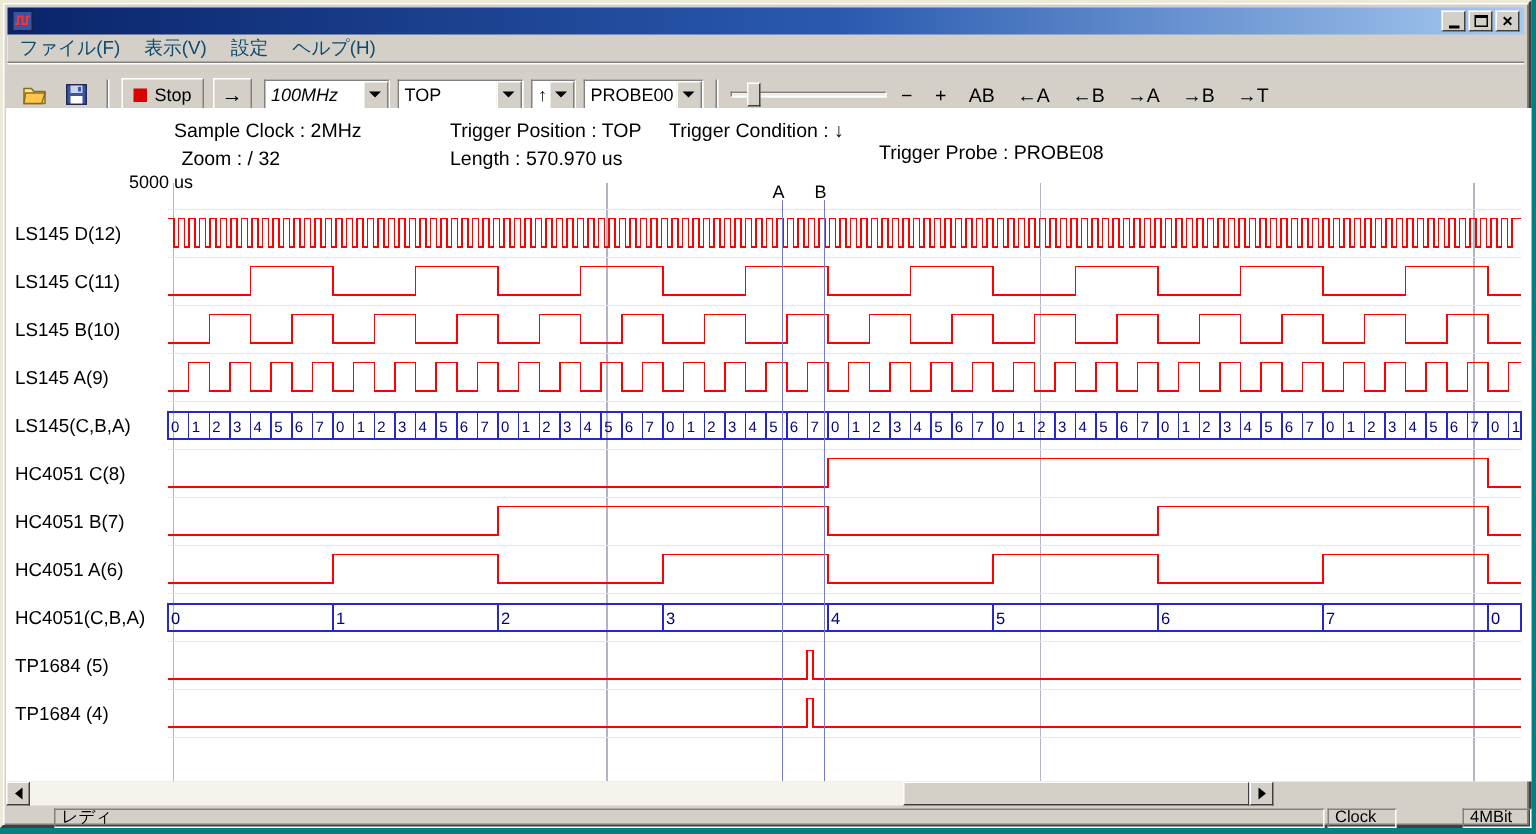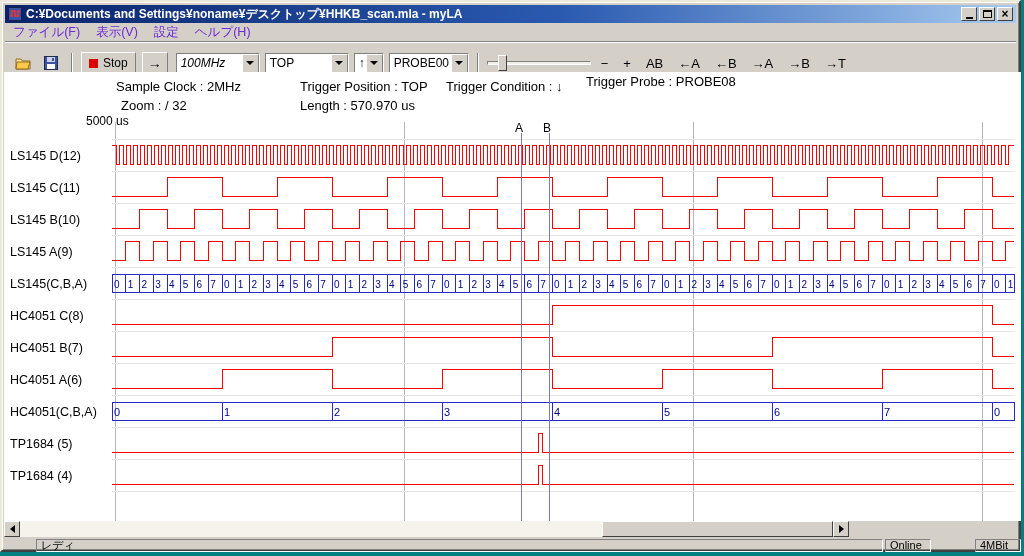--- a/index.html
+++ b/index.html
@@ -17,21 +17,21 @@
   .tbtns{display:flex;gap:2px;margin-left:auto;}
   .tbtn{width:16px;height:14px;background:#d4d0c8;border:1px solid;border-color:#fff #404040 #404040 #fff;
     display:flex;align-items:center;justify-content:center;}
   .glyph-min{width:7px;height:2px;background:#000;margin-top:7px;}
   .glyph-max{width:9px;height:8px;border:1px solid #000;border-top:2px solid #000;}
   .glyph-close{font-size:12px;line-height:10px;font-weight:bold;color:#000;}
 
   
   #menubar{position:absolute;left:3px;top:21px;right:3px;height:19px;display:flex;align-items:center;
     border-bottom:1px solid #808080;box-shadow:0 1px 0 #fff;}
-  .menu-item{font-size:12.5px;padding:17px 8px;line-height:18px;color:#6d28d9;}
+  .menu-item{font-size:12.5px;padding:17px 8px;line-height:18px;color:#0c4a6e;}
 
   
   #toolbar{position:absolute;left:3px;top:41px;right:3px;height:40px;display:flex;align-items:center;padding-left:6px;}
   .tb-icon-btn{width:24px;height:22px;display:flex;align-items:center;justify-content:center;}
   #btn-save{margin-left:4px;}
   .tb-sep{width:2px;height:20px;border-left:1px solid #808080;border-right:1px solid #fff;margin-left:8px;}
   #btn-stop{margin-left:8px;height:22px;display:flex;align-items:center;gap:5px;padding:0 7px;
     border:1px solid;border-color:#fff #808080 #808080 #fff;font-size:12px;background:#d4d0c8;}
   .stop-sq{width:9px;height:9px;background:#dd0000;}
   #btn-run{margin-left:6px;width:26px;height:22px;border:1px solid;border-color:#fff #808080 #808080 #fff;
@@ -53,21 +53,21 @@
   .flatbtn{height:22px;padding:0 5px;margin-left:5px;font-size:13px;display:flex;align-items:center;justify-content:center;color:#000;}
 
   
   #mainpanel{position:absolute;left:2px;top:70px;width:1017px;height:449px;background:#fff;overflow:hidden;}
   #wave-svg{position:absolute;left:0;top:0;shape-rendering:crispEdges;}
   #wave-svg text{font-family:"Liberation Sans","DejaVu Sans",sans-serif;shape-rendering:auto;}
   .panel-text{position:absolute;font-size:13px;color:#000;white-space:nowrap;}
   #info-sample{left:112px;top:7px;}
   #info-trigpos{left:296px;top:7px;}
   #info-trigcond{left:442px;top:7px;}
-  #info-trigprobe{left:582px;top:2px;text-align:right;}
+  #info-trigprobe{left:582px;top:22px;text-align:right;}
   #info-zoom{left:117px;top:26px;}
   #info-length{left:296px;top:26px;}
   #time-div-label{left:82px;top:42px;font-size:12px;}
   .cursor-label{position:absolute;top:49px;width:14px;text-align:center;font-size:12px;color:#000;}
   #cursor-a-label{left:508px;}
   #cursor-b-label{left:536px;}
 
   
   #hscroll{position:absolute;left:2px;top:519px;width:845px;height:16px;background:#f5f3ec;}
   .sb-btn{position:absolute;top:0;width:16px;height:16px;background:#d4d0c8;
@@ -90,21 +90,20 @@
 </head>
 <body>
 
 <div id="window">
 
   <div id="titlebar">
     <svg width="14" height="14" viewBox="0 0 14 14">
       <rect x="0.5" y="0.5" width="13" height="13" fill="#3a53a4" stroke="#14214f"></rect>
       <polyline points="2,9 4,9 4,4 7,4 7,9 10,9 10,4 12,4" fill="none" stroke="#ff3030" stroke-width="1.4"></polyline>
     </svg>
-    <div id="title-text">C:¥Documents and Settings¥noname¥デスクトップ¥HHKB_scan.mla - myLA</div>
     <div class="tbtns">
       <div class="tbtn">
           <span class="glyph-min"></span>
         </div>
       <div class="tbtn">
           <span class="glyph-max"></span>
         </div>
       <div class="tbtn">
           <span class="glyph-close">×</span>
         </div>
@@ -388,17 +387,17 @@
         <span class="tri-left"></span>
       </div>
     <div id="sb-thumb"></div>
     <div class="sb-btn" id="sb-right">
         <span class="tri-right"></span>
       </div>
   </div>
 
   <div id="statusbar">
     <div class="sb-pane" id="pane-ready">レディ</div>
-    <div class="sb-pane" id="pane-online">Online</div>
+    <div class="sb-pane" id="pane-online">Clock</div>
     <div class="sb-pane" id="pane-mem">4MBit</div>
   </div>
 
 </div>
 
 </body></html>

